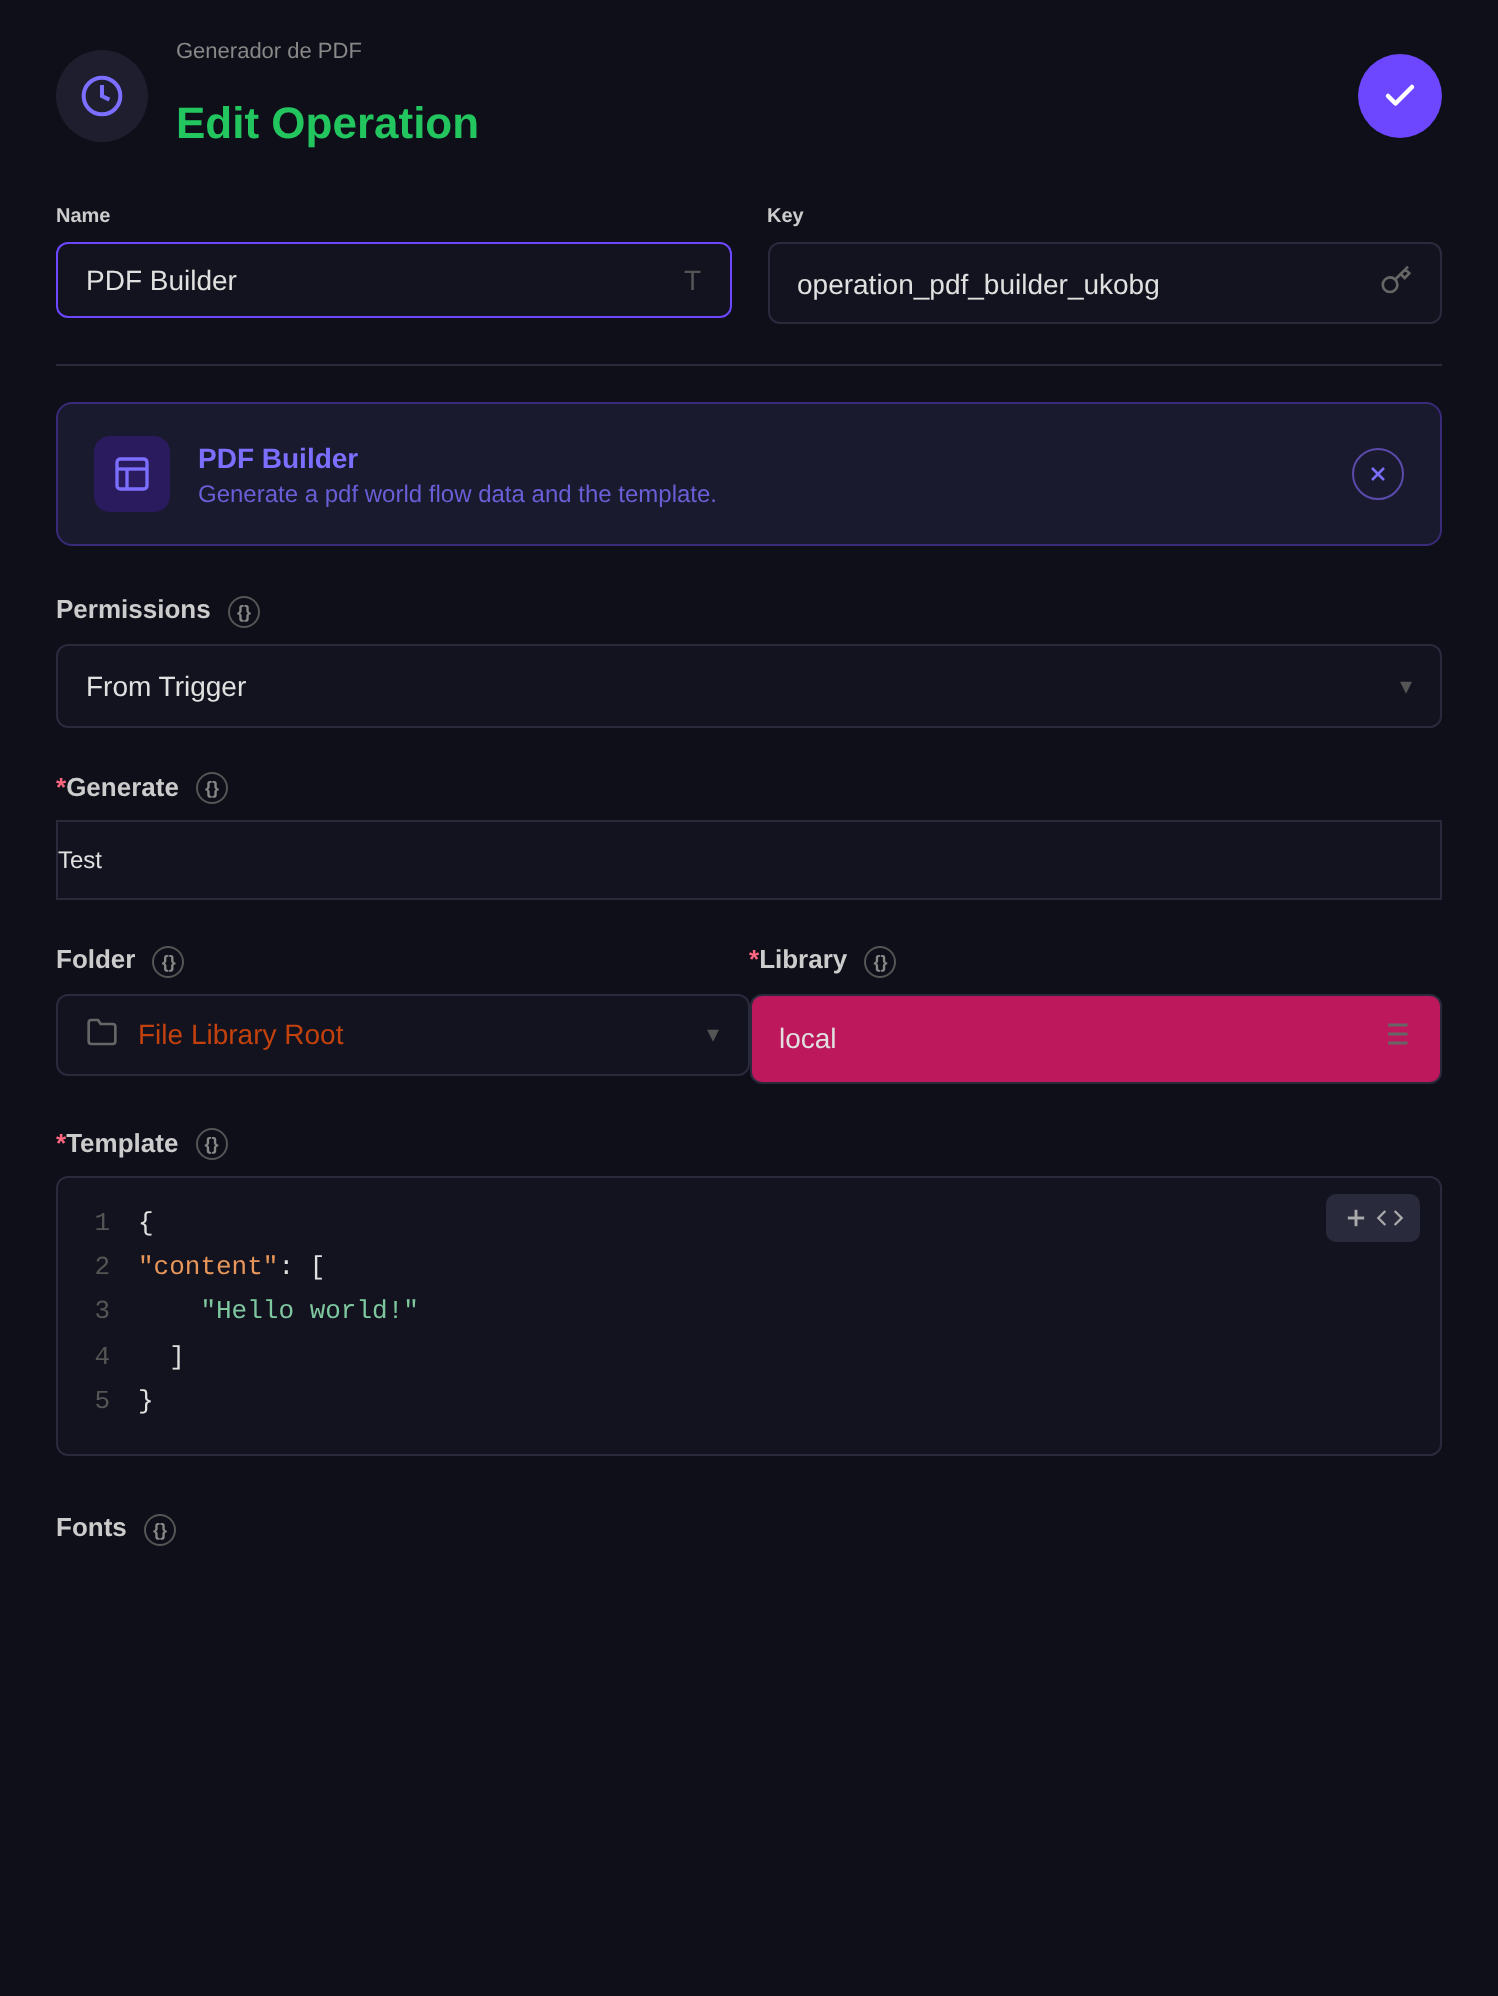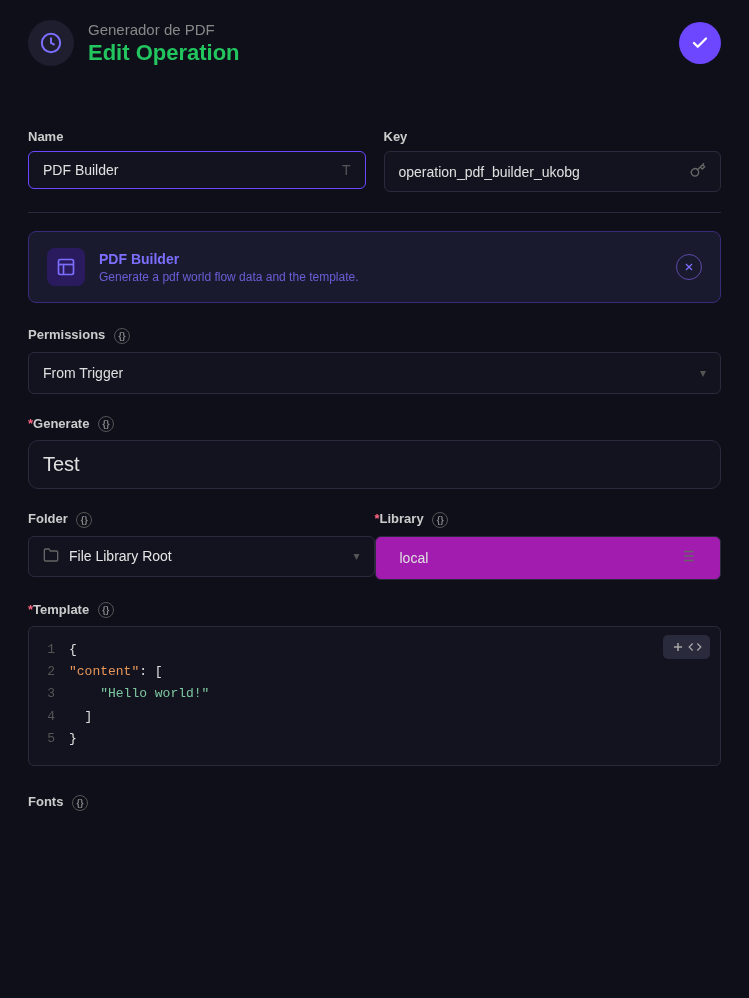--- a/index.html
+++ b/index.html
@@ -35,23 +35,23 @@
       align-items: center;
       justify-content: center;
       color: #7c6fff;
       font-size: 20px;
     }
     .header-title-group {
       display: flex;
       flex-direction: column;
     }
     .header-subtitle {
-      font-size: 15px;
+      font-size: 11px;
       color: #888;
-      margin-bottom: 2px;
+      margin-bottom: 17px;
     }
     .header-title {
       font-size: 22px;
       font-weight: 700;
       color: #22c55e;
     }
     .confirm-btn {
       width: 42px;
       height: 42px;
       border-radius: 50%;
@@ -76,24 +76,23 @@
       gap: 18px;
       margin-bottom: 20px;
     }
     .form-group {
       display: flex;
       flex-direction: column;
       gap: 7px;
     }
     .form-group.half { flex: 1; }
     .form-label {
-      font-size: 13px;
+      font-size: 10px;
       font-weight: 600;
       color: #ccc;
-      margin-top: 35px;
     }
     .label-icon {
       display: inline-flex;
       align-items: center;
       justify-content: center;
       width: 16px;
       height: 16px;
       border: 1px solid #555;
       border-radius: 50%;
       font-size: 9px;
@@ -200,24 +199,24 @@
       gap: 12px;
     }
     .chevron-down {
       color: #555;
       font-size: 12px;
     }
     
     .text-input-field {
       background: #13131f;
       border: 1.5px solid #2a2a3d;
-      border-radius: 10px;
-      padding: 12px 14px;
-      color: #e0e0e0;
-      font-size: 20px;
+      border-radius: 0;
+      padding: 12px 0;
+      color: #e0e0e0;
+      font-size: 12px;
       width: 100%;
       margin-bottom: 22px;
     }
     
     .two-col {
       display: grid;
       grid-template-columns: 1fr 1fr;
       margin-bottom: 22px;
     }
     .folder-select {
@@ -226,31 +225,31 @@
       border-radius: 6px;
       padding: 10px 14px;
       display: flex;
       align-items: center;
       gap: 10px;
       cursor: pointer;
     }
     .folder-select .folder-text {
       flex: 1;
       font-size: 14px;
-      color: #e5e5e5;
+      color: #c2410c;
     }
     .folder-icon {
       color: #666;
       font-size: 14px;
     }
     .storage-select {
-      background: #a21caf;
+      background: #be185d;
       border: 1.5px solid #2a2a3d;
       border-radius: 6px;
-      padding: 10px 24px;
+      padding: 10px 14px;
       display: flex;
       align-items: center;
       justify-content: space-between;
       cursor: pointer;
     }
     .storage-text {
       font-size: 14px;
       color: #e0e0e0;
     }
     .storage-icon {

